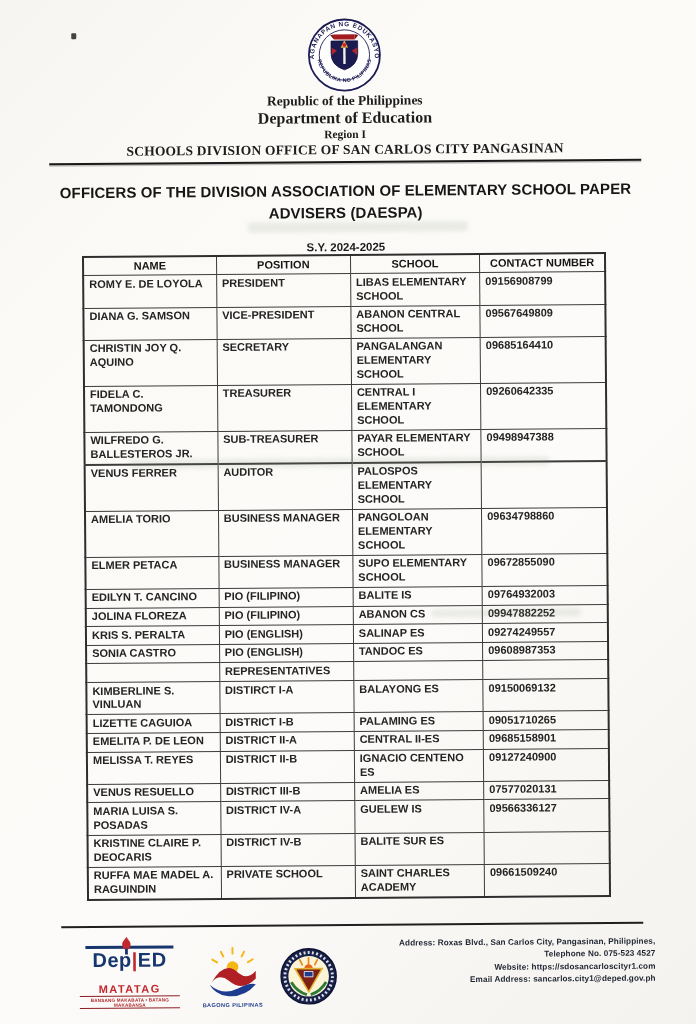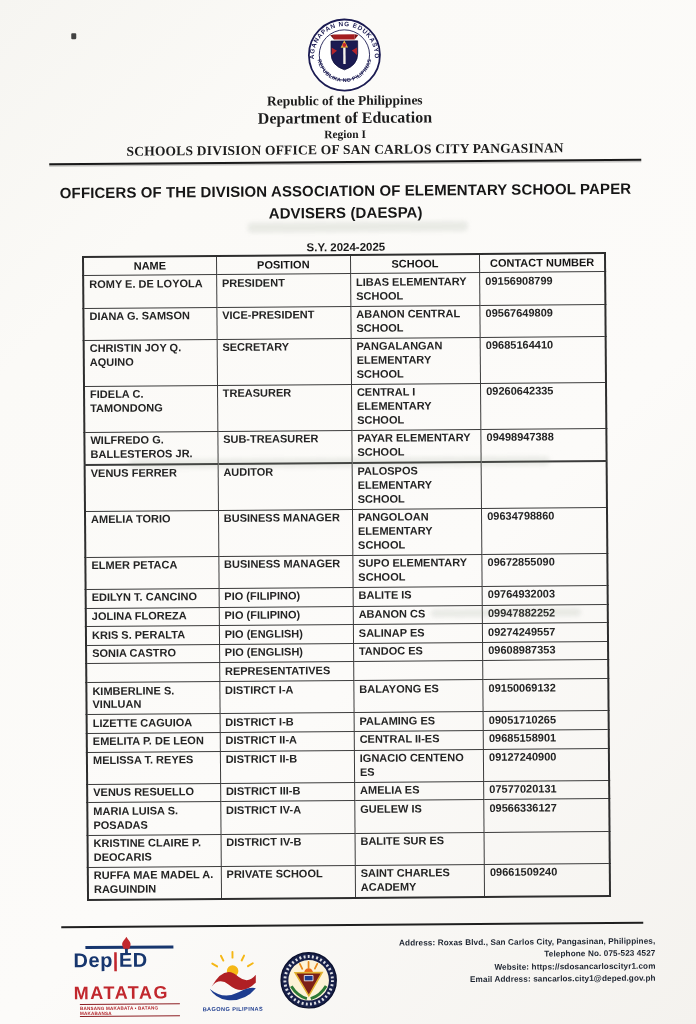--- a/index.html
+++ b/index.html
@@ -61,26 +61,26 @@
   .bleed{position:absolute;height:10px;border-radius:4px;filter:blur(2px);
     background:rgba(120,135,115,.14);}
   .bleed1{left:250px;top:222px;width:220px;}
   .bleed2{left:130px;top:458px;width:420px;height:9px;}
   .bleed3{left:430px;top:610px;width:150px;height:8px;}
 
   
   .footer-rule{position:absolute;left:58px;top:924px;width:582px;height:2.4px;background:#1f1f1f;}
   .footer{position:absolute;left:0;top:936px;width:696px;}
   .logo-strip{position:absolute;left:70px;top:8px;display:flex;align-items:center;gap:16px;}
-  .deped-logo{width:112px;text-align:left;position:relative;}
+  .deped-logo{width:112px;text-align:center;position:relative;}
   .deped-bar{height:2.5px;background:#17366e;width:88px;margin:0 auto 1px auto;position:relative;}
   .deped-flame{position:absolute;left:34px;top:-9px;}
   .deped-name{font-size:20px;font-weight:bold;color:#17366e;line-height:1;letter-spacing:.5px;}
   .deped-name .red-sep{color:#c1272d;}
-  .matatag{font-size:18px;font-weight:bold;color:#c1272d;letter-spacing:1.5px;line-height:1.15;margin-top:13px;}
+  .matatag{font-size:11px;font-weight:bold;color:#c1272d;letter-spacing:1.5px;line-height:1.15;margin-top:13px;}
   .matatag-tagline{font-size:4.6px;font-weight:bold;color:#b3252b;letter-spacing:.2px;line-height:1.1;
     border-top:1.4px solid #8c1d22;border-bottom:1.4px solid #8c1d22;padding:.5px 0;margin:1px 6px 0 6px;}
   .bagong{width:62px;text-align:center;}
   .bagong-label{font-size:5.6px;font-weight:bold;color:#1d3c8f;letter-spacing:.4px;margin-top:-2px;}
   .addr-block{position:absolute;right:44px;top:2px;text-align:right;}
   .addr-line{font-size:8.2px;font-weight:bold;color:#1d2430;line-height:1.5;letter-spacing:.1px;}
 </style>
 </head>
 <body>
 

